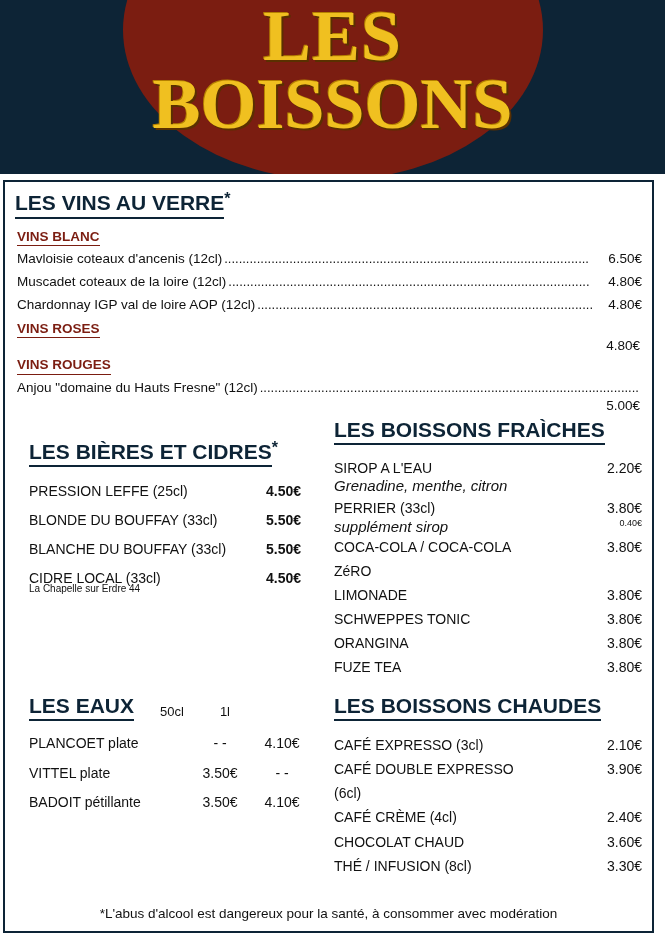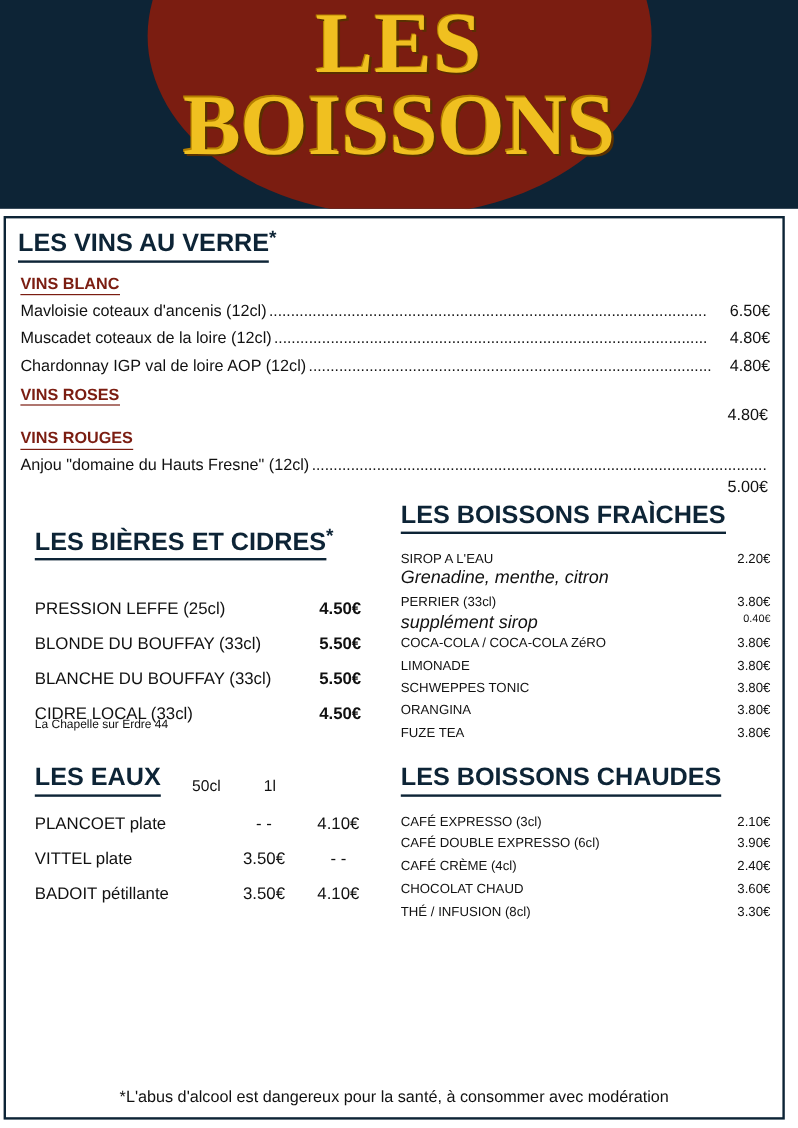--- a/index.html
+++ b/index.html
@@ -112,42 +112,42 @@
   }
 
   
   .cols {
     display: flex;
     margin-top: 4px;
   }
   .col-left { width: 322px; padding-right: 6px; }
   .col-right { width: 311px; }
 
-  .beer-list { margin-top: 20px; }
+  .beer-list { margin-top: 4px; }
   .lrow {
     display: flex;
     align-items: baseline;
     font-size: 14px;
     line-height: 2.05;
   }
   .lrow .nm { flex: 1 1 auto; }
   .lrow .pr { width: 62px; text-align: left; font-weight: bold; }
   .sub-note {
     font-size: 10px;
     margin-top: -9px;
     margin-bottom: 2px;
     color: #111;
   }
 
   
   .drinks { margin-top: 8px; }
   .drow {
     display: flex;
     align-items: baseline;
-    font-size: 11px;
+    font-size: 14px;
     line-height: 1.72;
     gap: 42px;
   }
   .drow .nm { flex: 1 1 auto; }
   .drow .pr { width: 56px; text-align: right; }
   .drow.tight { line-height: 1.3; }
   .dnote-row { display:flex; }
   .dnote-row .nm { flex:1 1 auto; font-size: 15px; font-style: italic;}
   .dnote-row .pr { width:56px; text-align:right; font-size:9px;}
 

